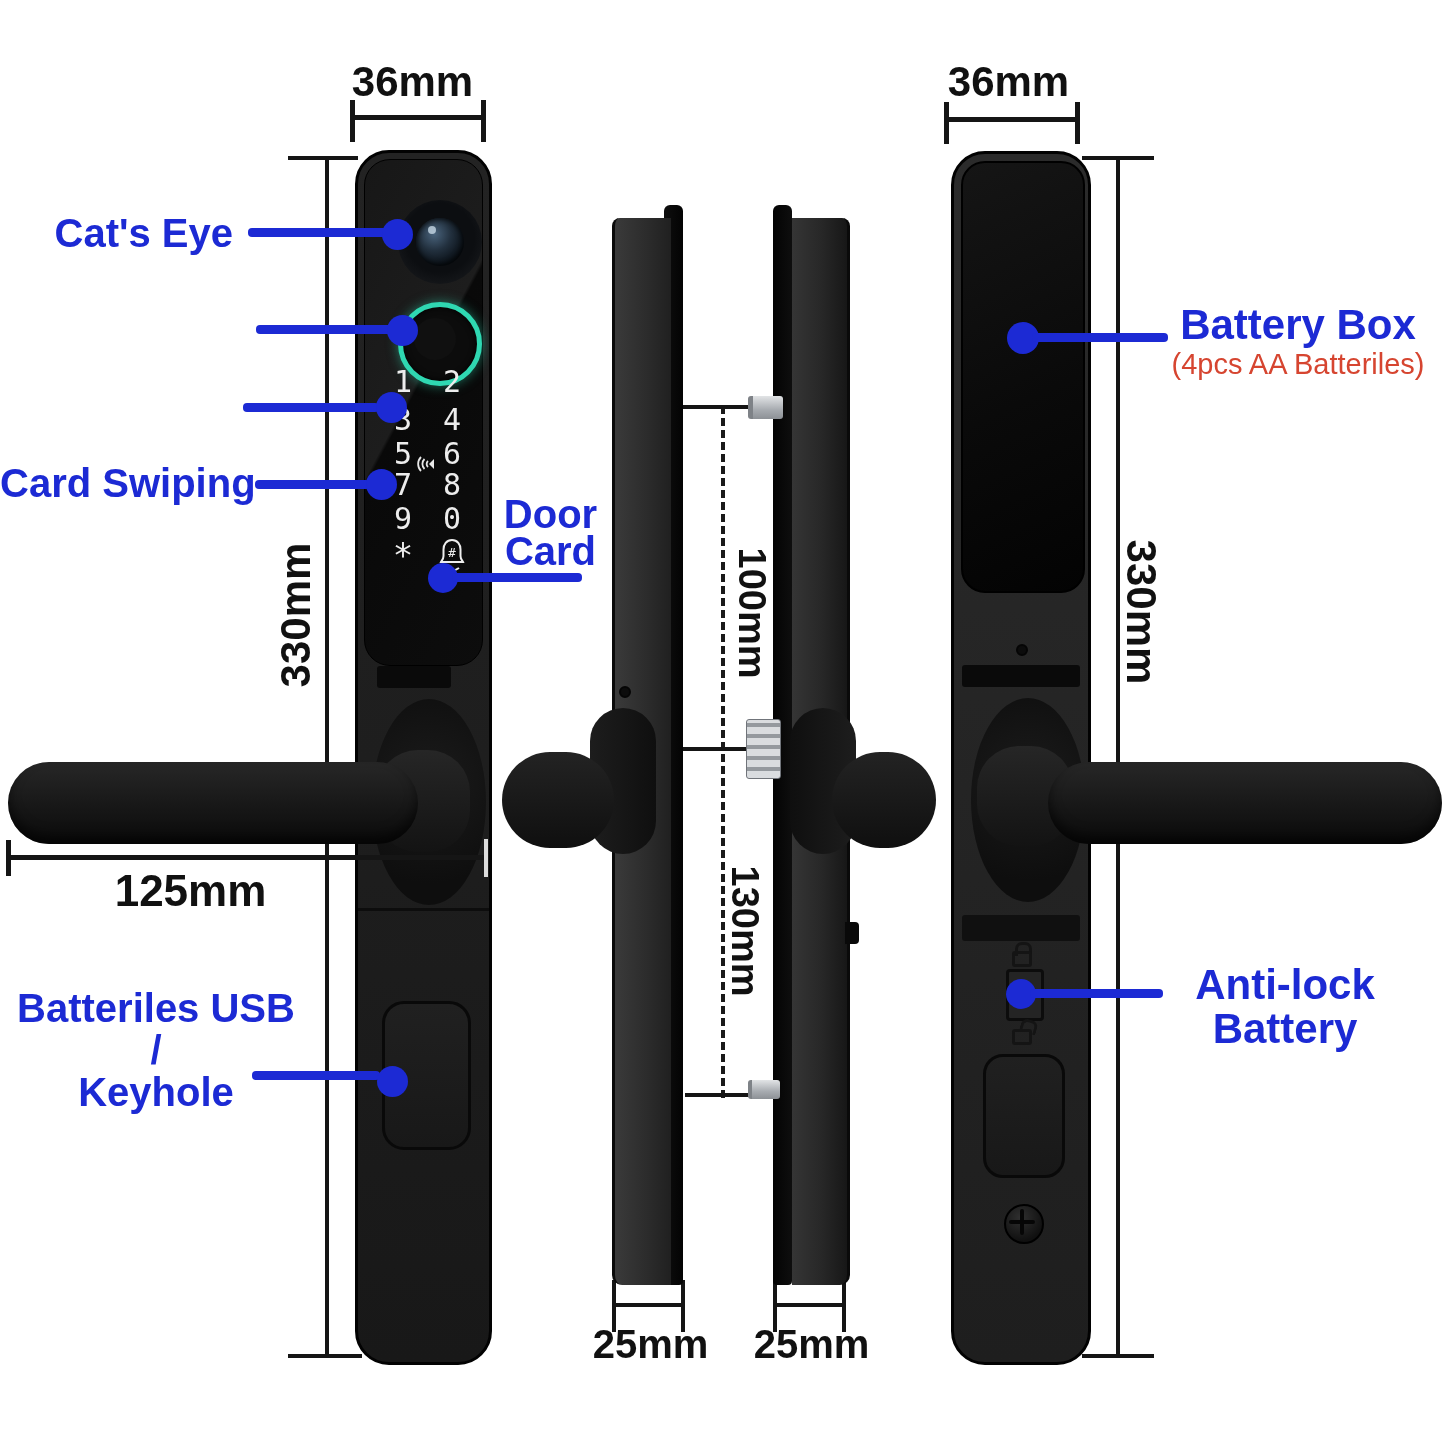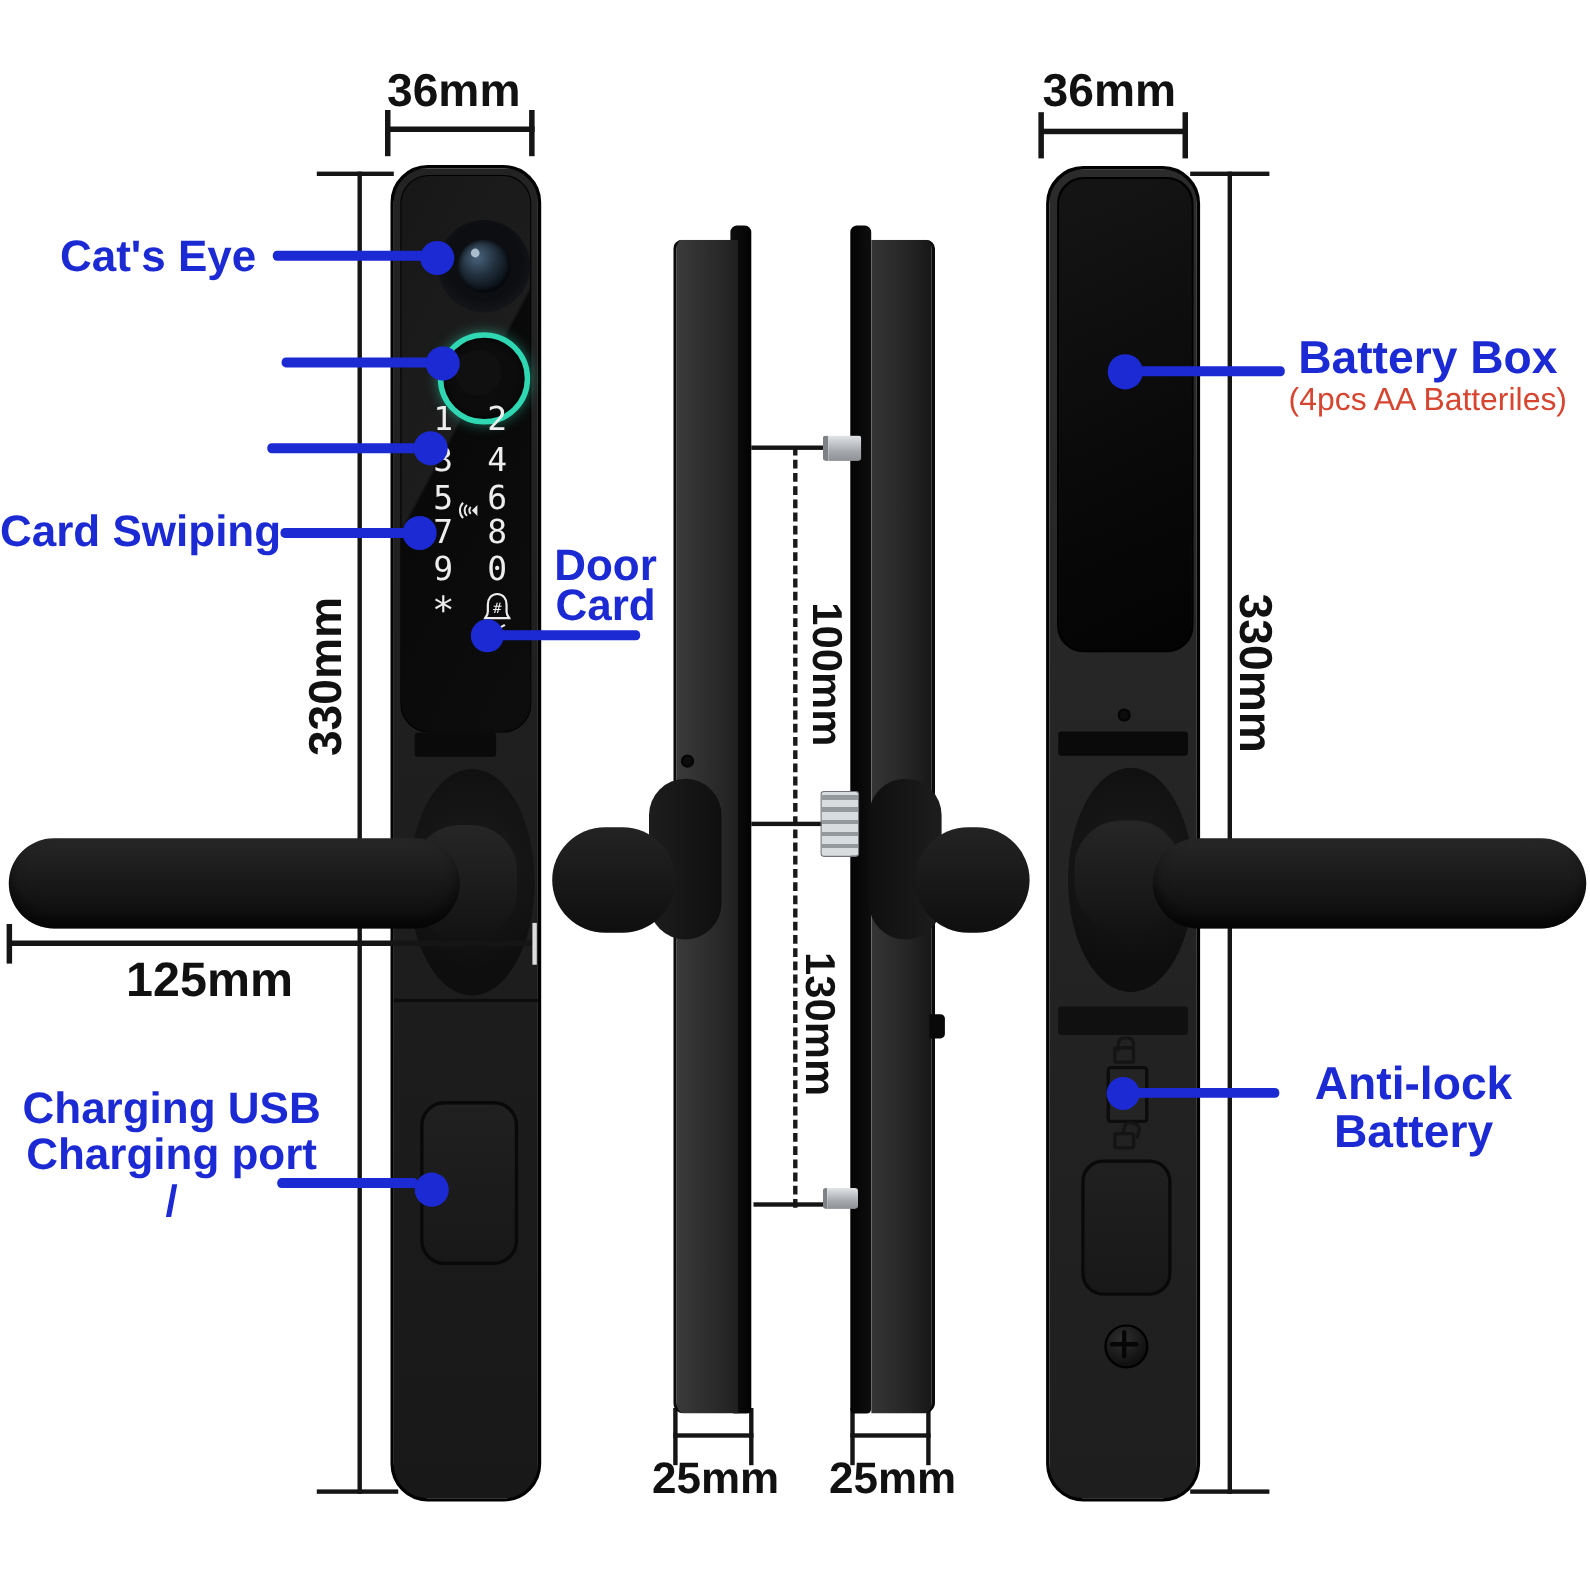--- a/index.html
+++ b/index.html
@@ -209,23 +209,23 @@
   <div class="dot" style="left:366px;top:469px;"></div>
 
   <div class="lbl center" style="left:468px;top:496px;width:165px;line-height:37px;">
     <div>Door</div>
     <div>Card</div>
   </div>
   <div class="dot" style="left:428px;top:563px;width:30px;height:30px;"></div>
   <div class="leader" style="left:452px;top:573px;width:130px;"></div>
 
   <div class="lbl center" style="left:0px;top:987px;width:312px;line-height:42px;">
-    <div>Charging USB</div>
-    <div>Charging port</div>
+    <div>Batteriles USB</div>
     <div>/</div>
+    <div>Keyhole</div>
   </div>
   <div class="leader" style="left:252px;top:1071px;width:128px;"></div>
   <div class="dot" style="left:377px;top:1066px;"></div>
 
   <div class="lbl center" style="left:1168px;top:303px;width:260px;font-size:42px;">
     <div>Battery Box</div>
     <div class="subnote">(4pcs AA Batteriles)</div>
   </div>
   <div class="dot" style="left:1007px;top:322px;width:32px;height:32px;"></div>
   <div class="leader" style="left:1032px;top:333px;width:136px;"></div>

